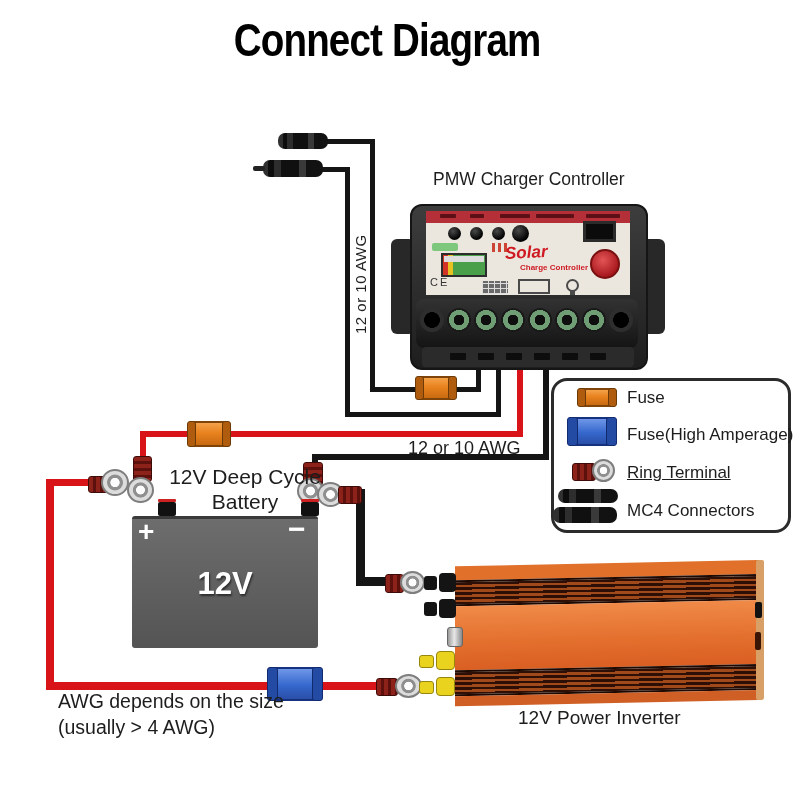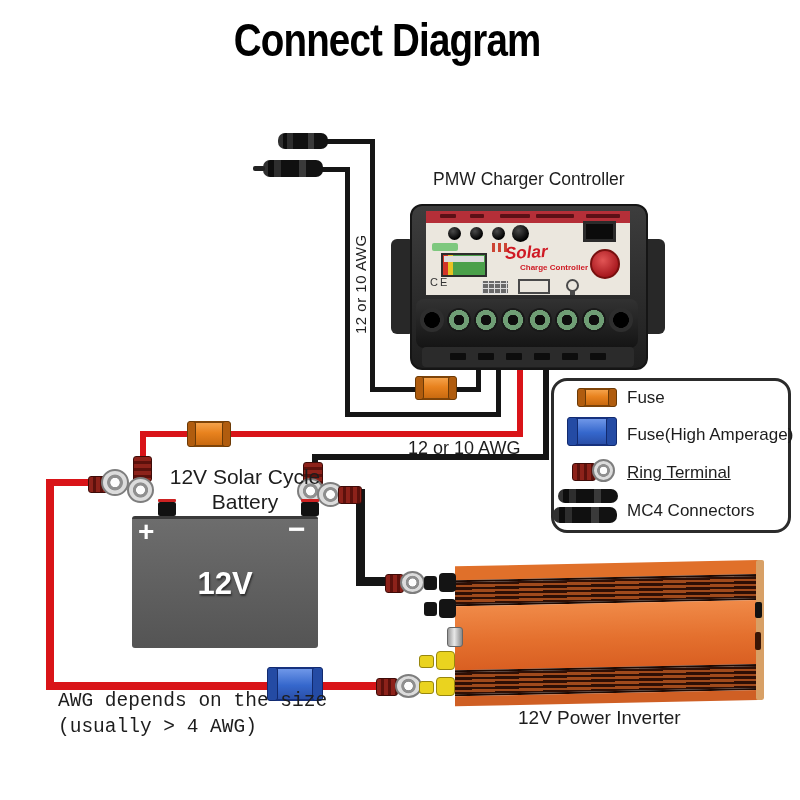--- a/index.html
+++ b/index.html
@@ -229,22 +229,22 @@
   <div class="legend-label" style="left:627px;top:463px;text-decoration:underline;">Ring Terminal</div>
   <div class="mc4" style="left:558px;top:489px;width:60px;height:14px;"></div>
   <div class="mc4" style="left:553px;top:507px;width:64px;height:16px;"></div>
   <div class="legend-label" style="left:627px;top:501px;">MC4 Connectors</div>
 
   <div class="title"><span>Connect Diagram</span></div>
   <div class="lbl" style="left:433px;top:169px;font-size:17.5px;">PMW Charger Controller</div>
   <div class="awg-v">12 or 10 AWG</div>
   <div class="lbl" style="left:408px;top:438px;font-size:18px;">12 or 10 AWG</div>
   <div class="lbl" style="left:150px;top:464px;width:190px;text-align:center;font-size:21px;line-height:25px;">
-    <div>12V Solar Cycle</div>
+    <div>12V Deep Cycle</div>
     <div>Battery</div>
   </div>
   <div class="lbl" style="left:518px;top:707px;font-size:19px;">12V Power Inverter</div>
-  <div class="lbl" style="left:58px;top:688px;font-size:19.5px;line-height:26px;font-family:Liberation Mono, monospace;">
+  <div class="lbl" style="left:58px;top:688px;font-size:19.5px;line-height:26px;">
     <div>AWG depends on the size</div>
     <div>(usually &gt; 4 AWG)</div>
   </div>
 
 </div>
 
 </body></html>

